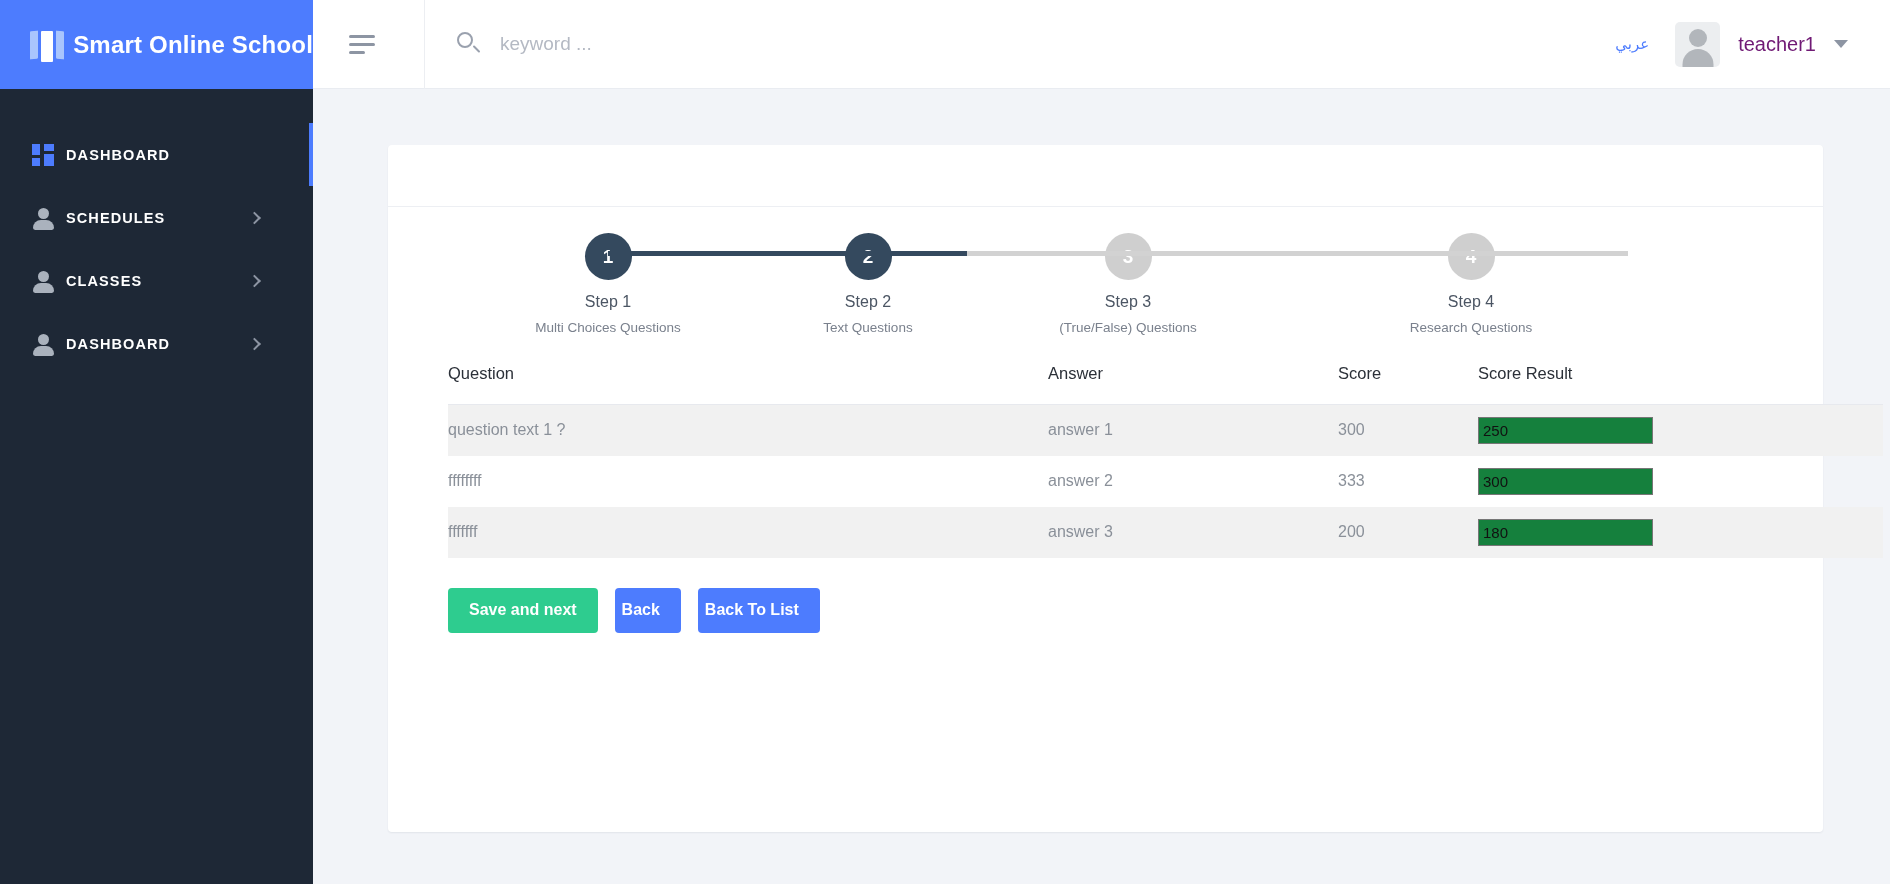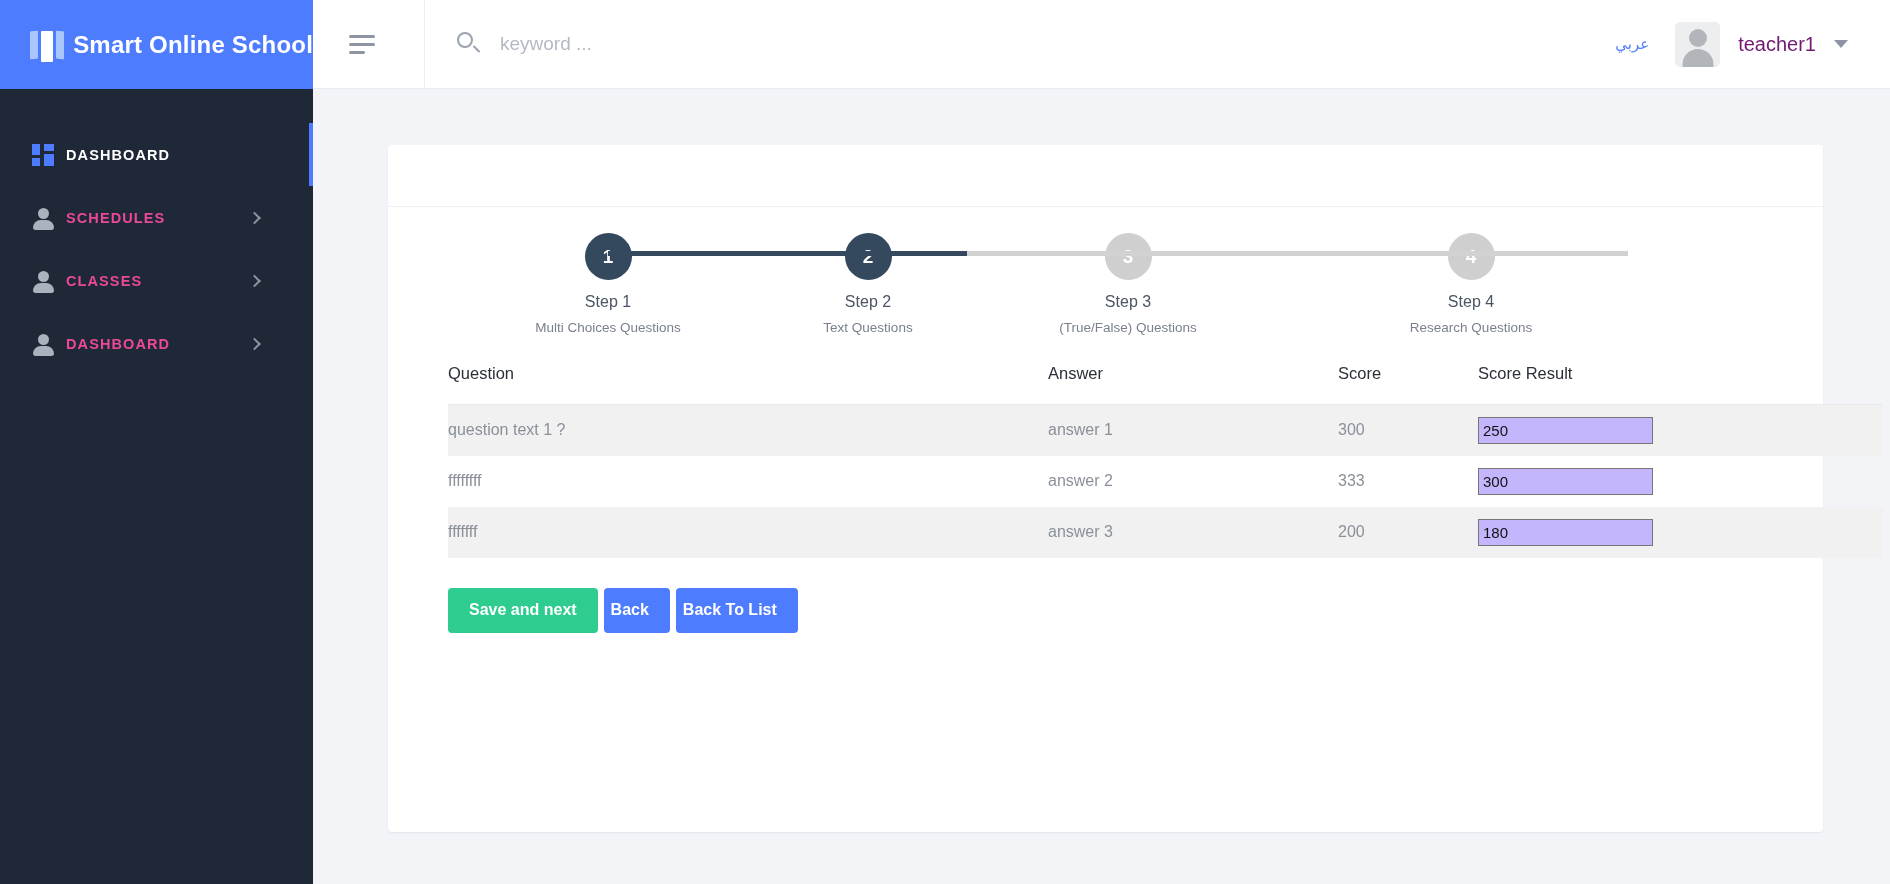--- a/index.html
+++ b/index.html
@@ -38,21 +38,21 @@
   .nav-item {
     position: relative;
     height: 63px;
     display: flex; align-items: center;
     padding-left: 32px;
     cursor: pointer;
   }
   .nav-item .nav-ico { width: 34px; display: flex; align-items: center; }
   .nav-label {
     font-size: 14.5px; font-weight: bold; letter-spacing: 1.1px;
-    color: #ec4899; white-space: nowrap;
+    color: #ffffff; white-space: nowrap;
   }
   .nav-item.active .nav-label { color: #ffffff; }
   .nav-chev {
     position: absolute; right: 54px; top: 50%;
     width: 9px; height: 9px;
     border-right: 2px solid #8d95a3; border-top: 2px solid #8d95a3;
     transform: translateY(-50%) rotate(45deg);
   }
   .active-bar {
     position: absolute; right: 0; top: 0;
@@ -173,28 +173,28 @@
     font-size: 16px; color: #8a9099; padding: 0; height: 51px; vertical-align: middle;
   }
   table.qtable tr.striped td { background: #f1f1f1; }
   td.q-cell { color: #2b3038; padding-left: 15px; }
   .col-q   { width: 600px; }
   .col-a   { width: 290px; }
   .col-s   { width: 140px; }
   .col-sr  { width: 405px; }
   .score-input {
     width: 175px; height: 27px;
-    border: 1px solid #767676; background: #c4b5fd; border-radius: 0;
+    border: 1px solid #767676; background: #15803d; border-radius: 0;
     font-family: "Liberation Sans", sans-serif; font-size: 15px; color: #111111;
     padding: 0 4px; outline: none;
   }
   .sr-cell { padding-left: 2px; }
 
   
-  .btn-row { margin: 30px 0 0 60px; display: flex; gap: 6px; }
+  .btn-row { margin: 30px 0 0 60px; display: flex; gap: 17px; }
   .btn {
     border: none; border-radius: 4px; color: #ffffff;
     font-family: "Liberation Sans", sans-serif;
     font-size: 16px; font-weight: bold;
     height: 45px; padding: 0 21px; cursor: pointer; white-space: nowrap;
   }
   .btn.green { background: #2ecc8f; }
   .btn.blue  { background: #4d7cfe; padding-left: 7px; }
 </style>
 </head>

